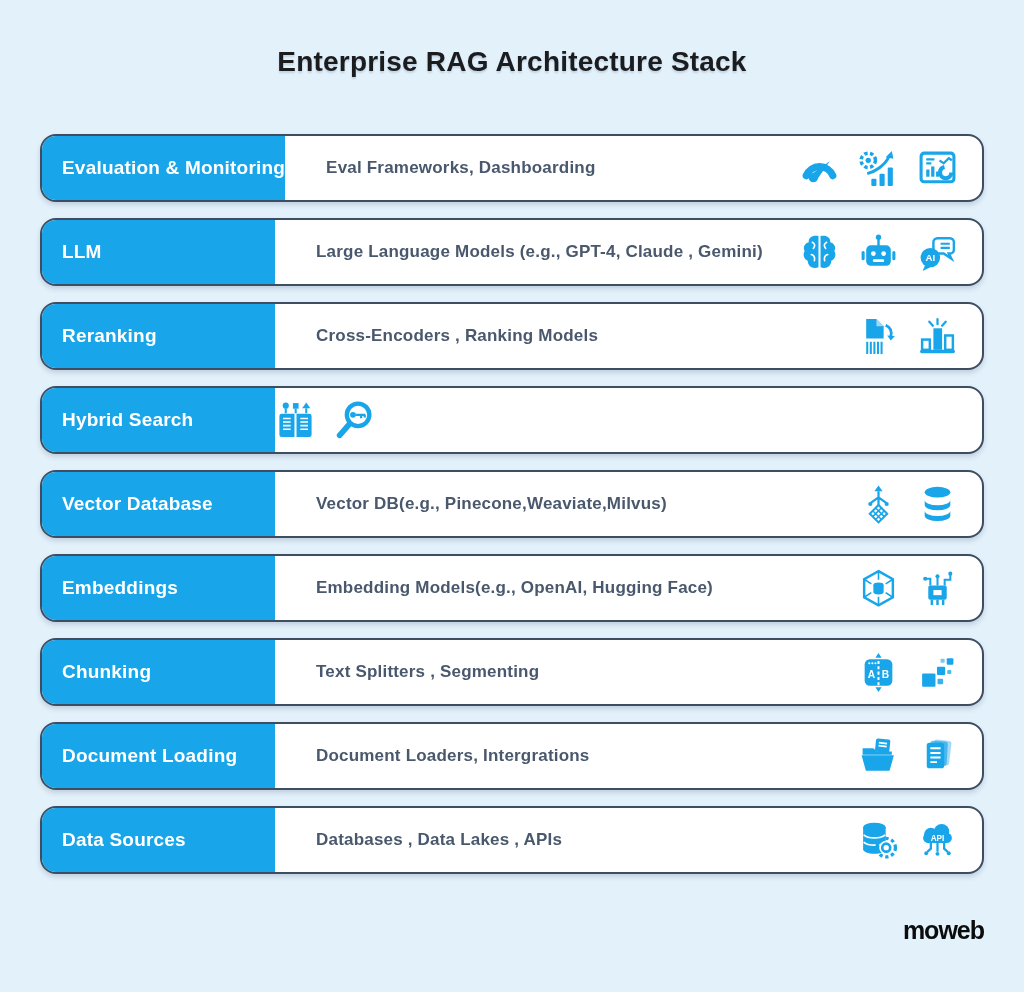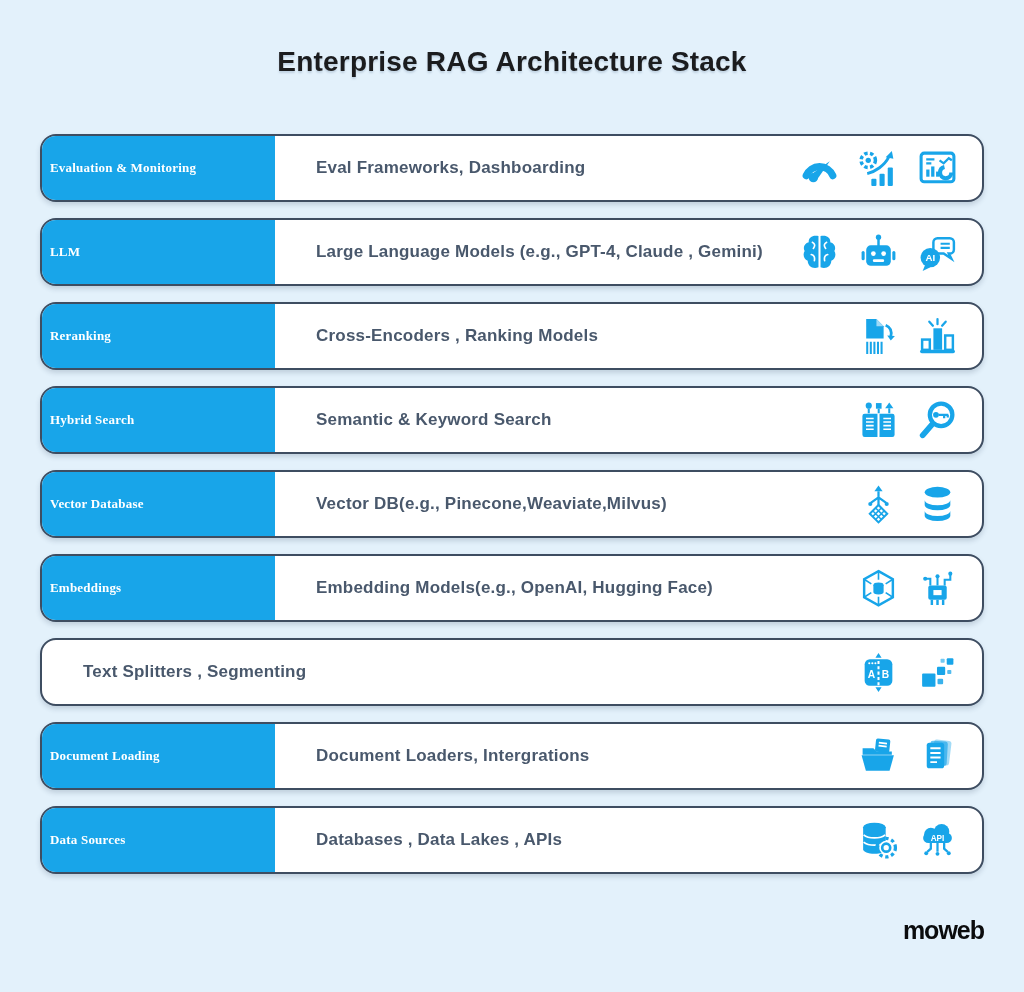--- a/index.html
+++ b/index.html
@@ -34,25 +34,24 @@
     border:2px solid var(--card-border);
     border-radius:16px;
     display:flex;align-items:stretch;overflow:hidden;
     box-shadow:0 3px 5px rgba(40,60,90,.18);
   }
   .card-label{
     flex:0 0 233px;
     background:var(--accent);
     color:#fff;
     display:flex;align-items:center;
-    padding-left:8px;
-    font-size:13px;font-weight:700;
+    padding-left:20px;
+    font-size:19px;font-weight:700;
     white-space:nowrap;
     letter-spacing:.2px;
-    font-family:Liberation Serif, serif;
   }
   .card-desc{
     flex:1;
     display:flex;align-items:center;
     padding-left:26px;
     font-size:17px;font-weight:600;
     color:var(--desc-text);
     letter-spacing:.2px;
     white-space:nowrap;
     margin-left:15px;
@@ -171,21 +170,20 @@
             <rect x="27.5" y="19" width="7.5" height="14" fill="none" stroke="currentColor" stroke-width="2.4"></rect>
             <rect x="5" y="23" width="7.5" height="10" fill="none" stroke="currentColor" stroke-width="2.4"></rect>
             <rect x="3" y="33" width="34" height="3.4" rx="1.7" fill="currentColor"></rect>
           </svg>
         </span>
       </div>
   </div>
 
   <div class="card">
     <div class="card-label">Hybrid Search</div>
-    <div class="card-desc">Semantic &amp; Keyword Search</div>
     <div class="card-icons">
         <span class="icon">
           <svg viewBox="0 0 40 40">
             <circle cx="10.5" cy="5.5" r="3" fill="currentColor"></circle>
             <rect x="17.5" y="3" width="5.5" height="5.5" fill="currentColor"></rect>
             <path d="M30.5 2.5 l4 5.5 h-8 z" fill="currentColor"></path>
             <path d="M10.5 8.5 v4.5 M20.2 8.5 v4.5 M30.5 8 v5" stroke="currentColor" stroke-width="2"></path>
             <path d="M6.5 13.5 H19 V36 H6.5 a2.2 2.2 0 0 1 -2.2 -2.2 V15.7 a2.2 2.2 0 0 1 2.2 -2.2 z" fill="currentColor"></path>
             <path d="M21 13.5 H33.5 a2.2 2.2 0 0 1 2.2 2.2 V33.8 a2.2 2.2 0 0 1 -2.2 2.2 H21 z" fill="currentColor"></path>
             <path d="M7.8 18 h7.5 M7.8 21.5 h7.5 M7.8 25 h7.5 M7.8 28.5 h7.5 M24.7 18 h7.5 M24.7 21.5 h7.5 M24.7 25 h7.5 M24.7 28.5 h7.5" stroke="#fff" stroke-width="1.6"></path>
@@ -248,20 +246,21 @@
             <circle cx="32.5" cy="5.5" r="2" fill="currentColor"></circle>
             <rect x="11" y="17" width="18" height="14" rx="2" fill="currentColor"></rect>
             <rect x="16" y="21.5" width="8" height="5" fill="#fff"></rect>
             <path d="M14.5 31 v5 M20 31 v5 M25.5 31 v5" stroke="currentColor" stroke-width="2.4"></path>
           </svg>
         </span>
       </div>
   </div>
 
   <div class="card">
+    <div class="card-label">Chunking</div>
     <div class="card-desc">Text Splitters , Segmenting</div>
     <div class="card-icons">
         <span class="icon">
           <svg viewBox="0 0 40 40">
             <rect x="6.5" y="7" width="27" height="26" rx="5" fill="currentColor"></rect>
             <path d="M20 3.5 v33" stroke="#fff" stroke-width="2" stroke-dasharray="3 2.2"></path>
             <path d="M20 1 l3 4.5 h-6 z" fill="currentColor"></path>
             <path d="M20 39 l-3 -4.5 h6 z" fill="currentColor"></path>
             <circle cx="11" cy="11" r="1" fill="#fff"></circle>
             <circle cx="14" cy="11" r="1" fill="#fff"></circle>

